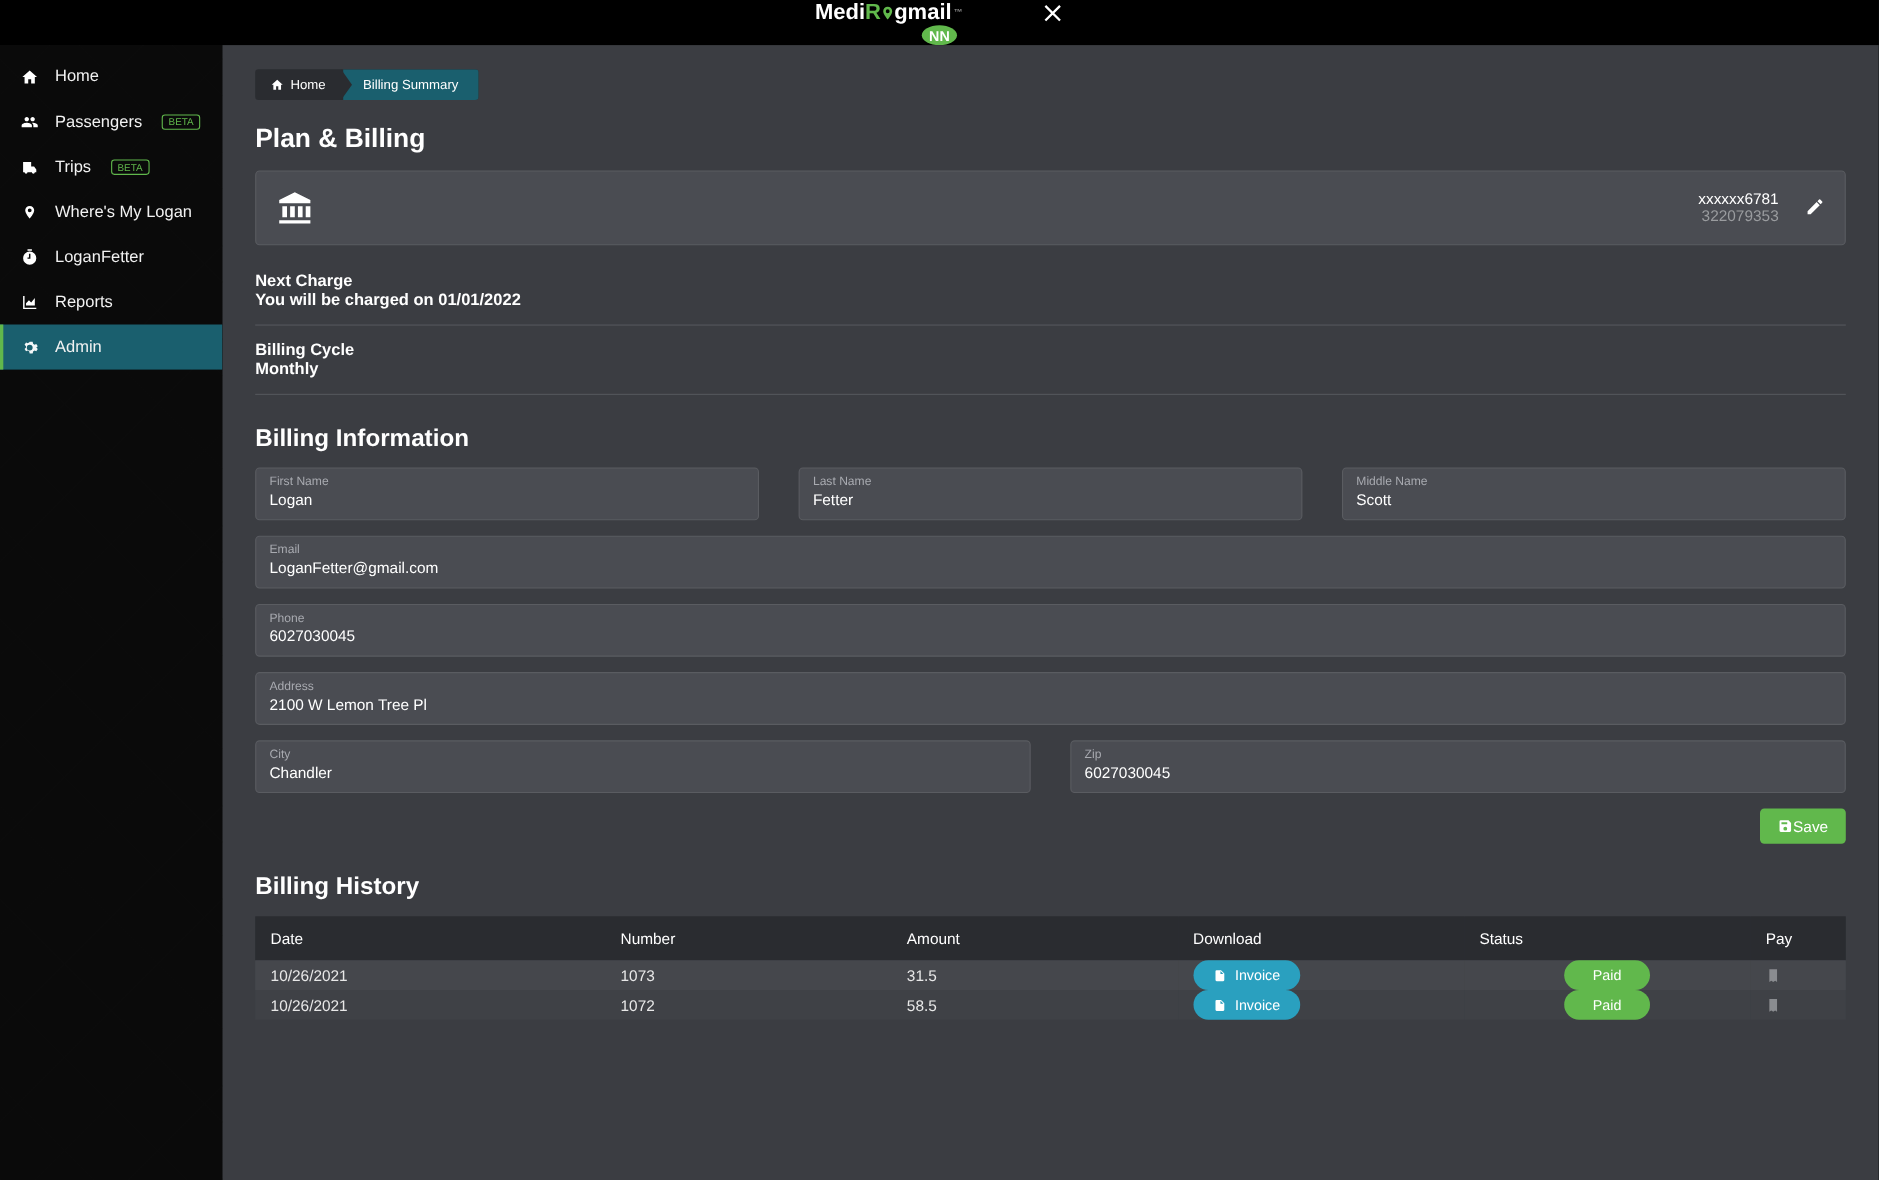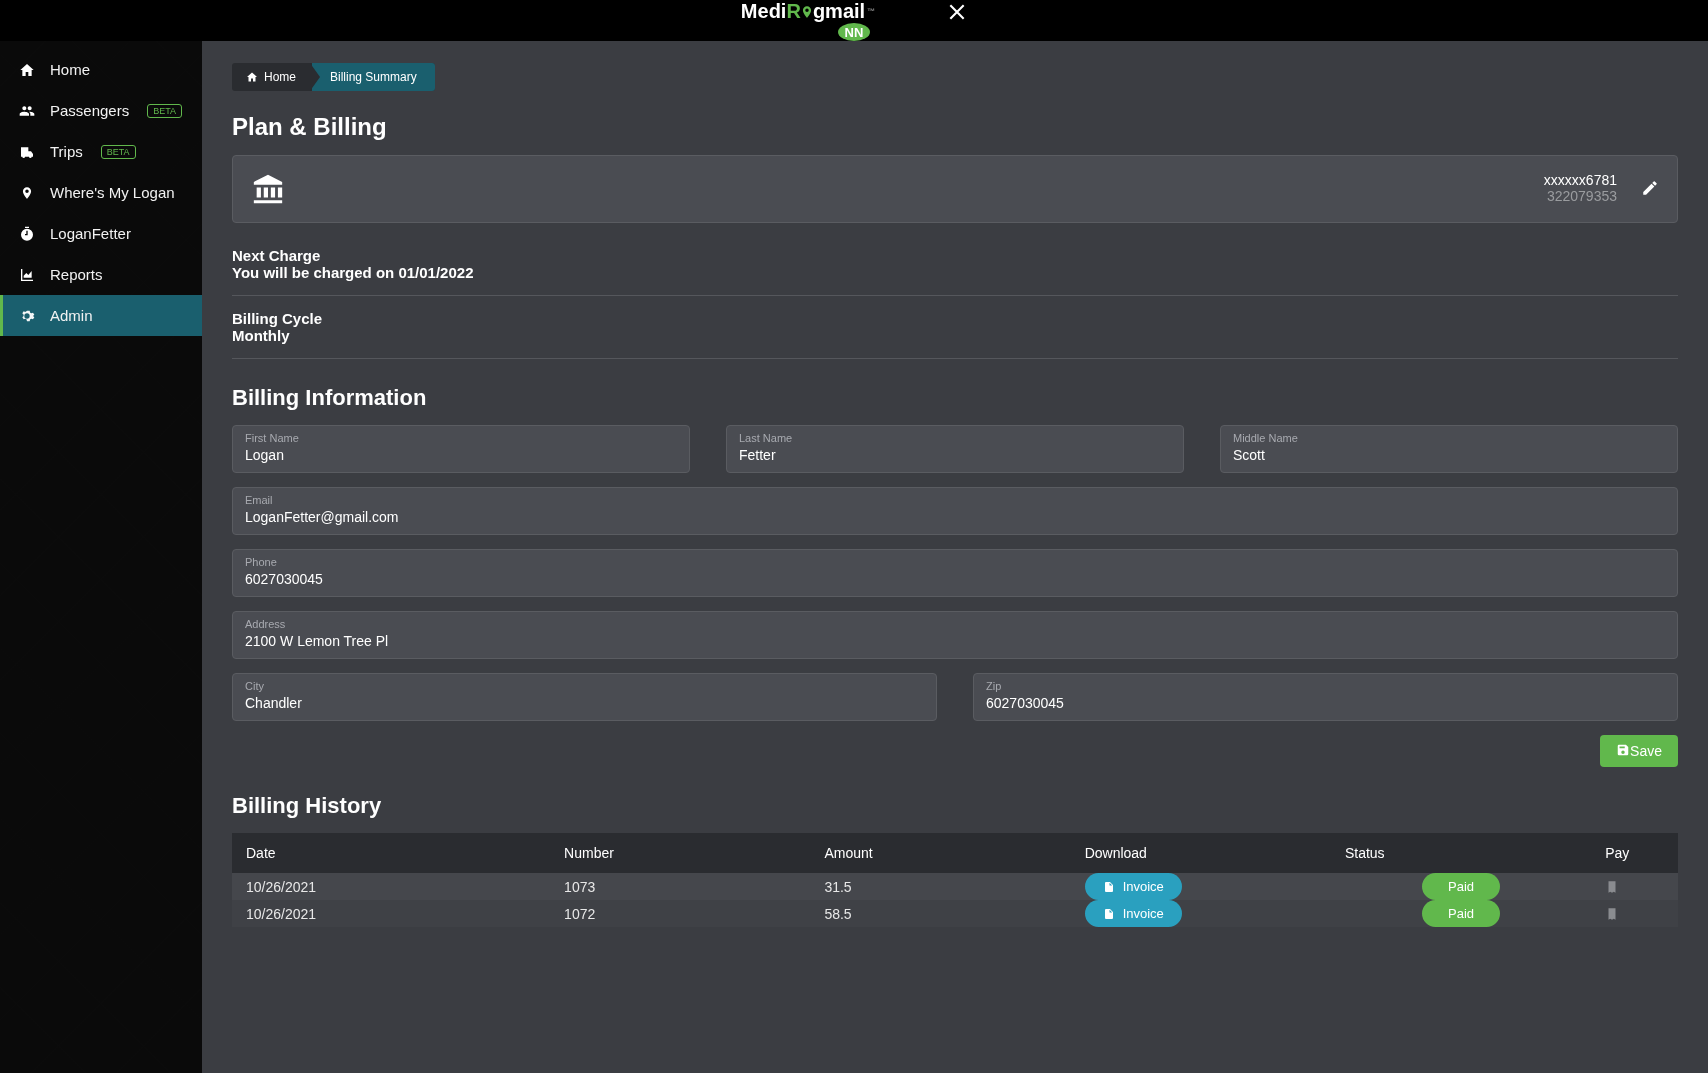--- a/index.html
+++ b/index.html
@@ -211,21 +211,21 @@
 }
 .btn-save {
   background: #61b84c;
   color: #fff;
   border: none;
   border-radius: 4px;
   padding: 8px 16px;
   font-size: 14px;
   cursor: pointer;
   display: flex;
-  align-items: flex-start;
+  align-items: center;
   gap: 0;
 }
 .table {
   width: 100%;
   border-collapse: collapse;
   margin-top: 6px;
 }
 .table thead th {
   background: #2a2c30;
   text-align: left;

